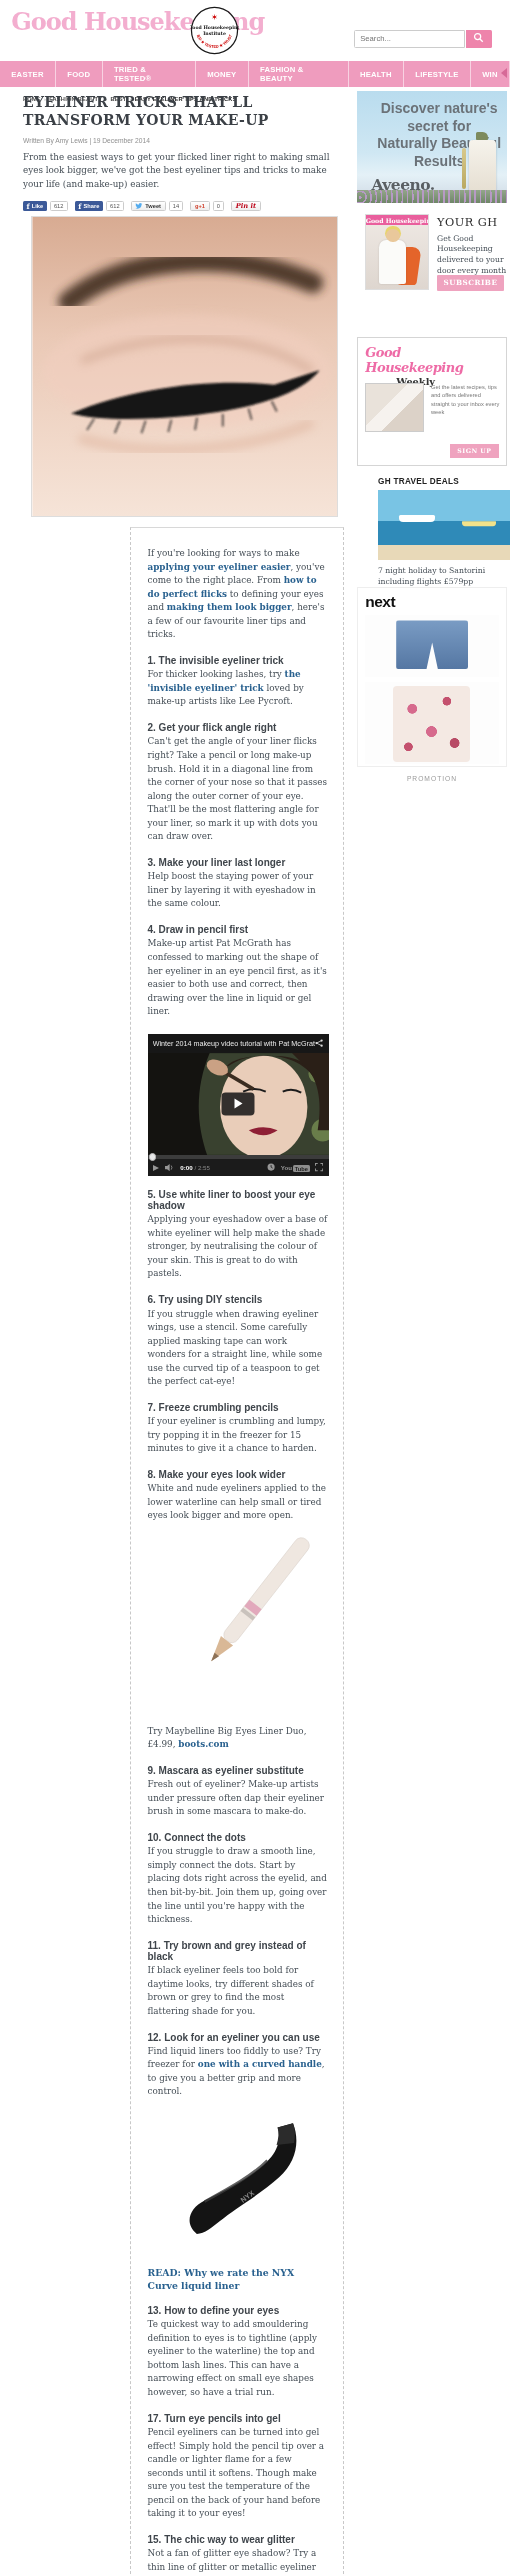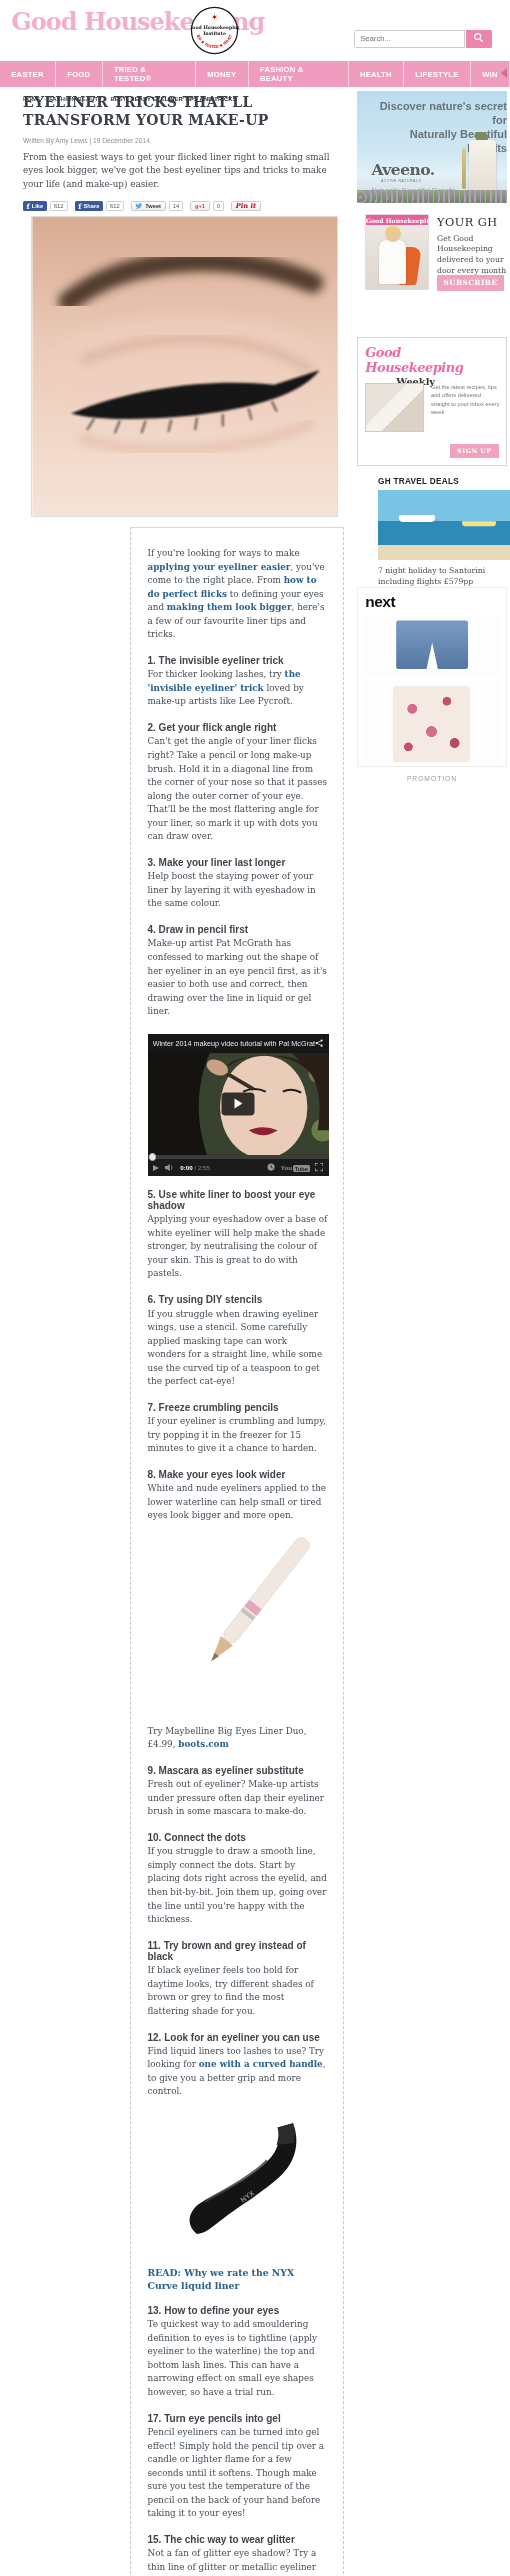--- a/index.html
+++ b/index.html
@@ -74,21 +74,21 @@
   .vid-right { margin-left:auto; display:flex; align-items:center; gap:5.2px; }
   .yt-you { color:#9a9a9a; font-size:6.2px; font-weight:bold; }
   .yt-tube { background:#8d8d8d; color:#1b1b1b; font-size:5.7px; font-weight:bold; border-radius:1.5px; padding:0.5px 2.1px; margin-left:0.5px; }
 
   .prod-img { margin-top:14.4px; width:181px; background:#fff; position:relative; overflow:hidden; }
   .read-link { margin-top:13.4px; font-family:"DejaVu Serif",serif; font-weight:bold; font-size:9.3px; line-height:1.4; color:#29618f; cursor:pointer; }
 
   
   .sb { position:absolute; }
   #ad-box { left:357px; top:91px; width:150px; height:112px; background:linear-gradient(#b9dcee 0%,#cfe7f3 55%,#e4f1f7 75%,#cdd7e2 100%); overflow:hidden; cursor:pointer; }
-  .ad-h { text-align:right; padding:9.3px 0 0 14.4px; color:#6b7278; font-size:11px; font-weight:bold; line-height:1.25; }
+  .ad-h { text-align:center; padding:9.3px 0 0 14.4px; color:#6b7278; font-size:14px; font-weight:bold; line-height:1.25; }
   .ad-brand { margin:5.2px 0 0 14.4px; font-family:"DejaVu Serif",serif; font-size:15.5px; font-weight:bold; color:#5a5f63; letter-spacing:-0.5px; }
   .ad-brand-sub { margin-left:24px; font-size:3.6px; letter-spacing:0.5px; color:#777; }
   .ad-tag { margin:2.1px 0 0 14.4px; font-size:7.2px; color:#9aa0a5; }
   .ad-cta { margin:4.1px 0 0 14.4px; display:inline-block; background:#55483f; color:#fff; font-size:7.7px; font-weight:bold; padding:3.1px 8.2px; border-radius:7.2px; cursor:pointer; }
   .ad-retailer { margin:3.1px 0 0 23px; font-size:13.4px; color:#7ab648; font-weight:bold; letter-spacing:0.5px; }
   .ad-flowers { position:absolute; left:0; bottom:0; width:100%; height:13.4px;
     background:repeating-radial-gradient(circle at 3.1px 7.2px, #b79ac5 0 1.5px, transparent 1.5px 5.2px), linear-gradient(#93a68a,#6f8668); }
   .ad-bottle { position:absolute; right:11.3px; top:49px; width:27px; height:54px; background:linear-gradient(#f6f3ec,#e5ded1); border-radius:4.1px 4.1px 5.2px 5.2px; box-shadow:0 1px 2.1px rgba(0,0,0,.25); }
   .ad-bottle::before { content:""; position:absolute; left:7.2px; top:-8.2px; width:12.4px; height:8.2px; background:#7d8a5d; border-radius:1.5px 5.2px 1px 1px; }
   .ad-wheat { position:absolute; right:41px; top:57px; width:4.1px; height:41px; background:linear-gradient(#d8c98c,#b9a860); border-radius:2.1px; }
@@ -352,21 +352,21 @@
       <p class="tip-body">If you struggle to draw a smooth line, simply connect the dots. Start by placing dots right across the eyelid, and then bit-by-bit. Join them up, going over the line until you're happy with the thickness.</p>
     </div>
 
     <div class="tip">
       <div class="tip-h">11. Try brown and grey instead of black</div>
       <p class="tip-body">If black eyeliner feels too bold for daytime looks, try different shades of brown or grey to find the most flattering shade for you.</p>
     </div>
 
     <div class="tip">
       <div class="tip-h">12. Look for an eyeliner you can use</div>
-      <p class="tip-body"><span>Find liquid liners too lashes to use? Try looking for </span><span class="lnk">one with a curved handle</span><span>, to give you a better grip and more control.</span></p>
+      <p class="tip-body"><span>Find liquid liners too fiddly to use? Try freezer for </span><span class="lnk">one with a curved handle</span><span>, to give you a better grip and more control.</span></p>
     </div>
 
     <div class="prod-img" style="height:139px">
       <svg width="181" height="139" viewBox="0 0 352 270">
         <path d="M95 235 C70 215 80 185 110 170 C160 145 210 120 240 85 C255 66 258 45 252 28 L282 20 C296 55 288 95 255 125 C220 157 170 185 140 210 C125 222 110 235 95 235 Z" fill="#141414"></path>
         <path d="M252 28 L282 20 C286 32 287 45 284 58 L250 62 C254 50 255 38 252 28 Z" fill="#2b2b2b"></path>
         <path d="M110 172 C150 150 200 124 232 92" stroke="#3c3c3c" stroke-width="5" fill="none" opacity="0.8"></path>
         <text x="185" y="175" font-size="14" fill="#8a8a8a" font-weight="bold" transform="rotate(-38 185 175)">NYX</text>
       </svg>
     </div>

